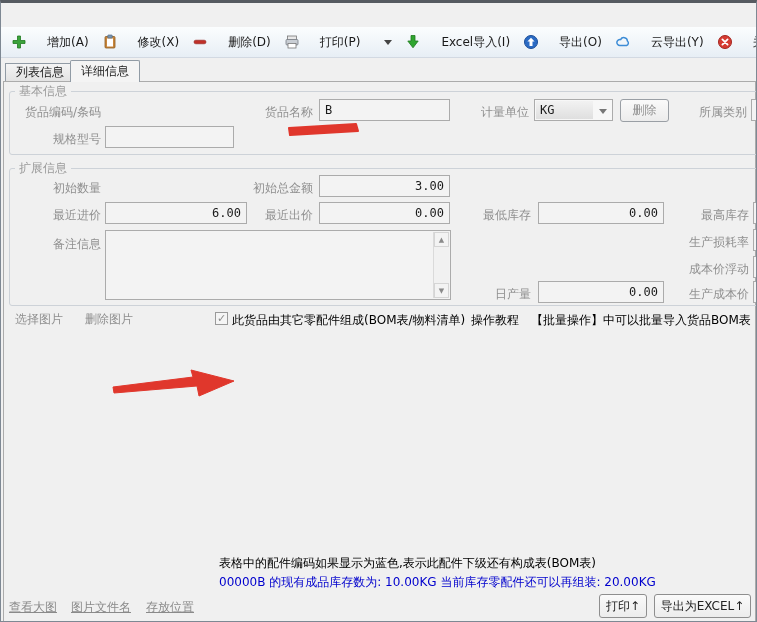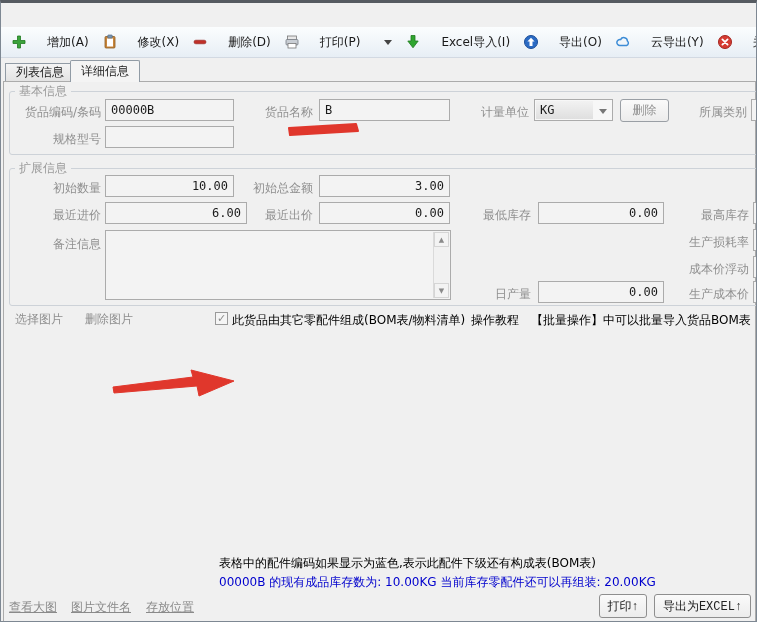--- a/index.html
+++ b/index.html
@@ -42,21 +42,21 @@
   .field.num{text-align:right;}
   .combo{position:absolute;height:22px;background:#F7F7F7;border:1px solid #ABABAB;
     font-family:"DejaVu Sans Mono","Liberation Mono",monospace;font-size:12px;padding:3px 5px;}
   .combo-inner{position:absolute;left:1px;top:1px;right:19px;bottom:1px;
     background:linear-gradient(#F2F2F2,#DFDFDF);padding:2px 4px;}
   .combo-btn{position:absolute;right:2px;top:4px;width:14px;height:14px;
     display:flex;align-items:center;justify-content:center;}
   .combo-arrow{width:0;height:0;border-left:4px solid transparent;border-right:4px solid transparent;
     border-top:5px solid #777;}
   .btn{position:absolute;border:1px solid #9A9FA5;border-radius:3px;color:#8F8F8F;
-    background:linear-gradient(#FAFAFA,#ECECEC);display:flex;align-items:center;justify-content:center;font-family:Liberation Mono, monospace;}
+    background:linear-gradient(#FAFAFA,#ECECEC);display:flex;align-items:center;justify-content:center;}
   .btn-dark{color:#222;border-color:#8E8E8E;}
   .memo{position:absolute;background:#F3F3F3;border:1px solid #ABABAB;}
   .memo-sb{position:absolute;right:1px;top:1px;bottom:1px;width:16px;background:#F1F1F1;border-left:1px solid #DADADA;}
   .sb-arrow{position:absolute;left:0;width:15px;height:15px;background:#F3F3F3;border:1px solid #D5D5D5;
     color:#8A8A8A;font-size:7px;display:flex;align-items:center;justify-content:center;}
   .checkbox{position:absolute;width:13px;height:13px;background:#F5F5F5;border:1px solid #9A9A9A;
     color:#8C8C8C;font-size:11px;line-height:11px;text-align:center;}
   .gray-txt{position:absolute;color:#000000;white-space:nowrap;}
   .glink{position:absolute;color:#8A8A8A;text-decoration:underline;white-space:nowrap;cursor:pointer;}
   
@@ -183,21 +183,20 @@
   <div class="tab tab-active">
     <span>详细信息</span>
   </div>
 
   <div class="panel"></div>
 
   <div class="groupbox" style="left:8px;top:88px;width:760px;height:64px;z-index:3"></div>
   <div class="group-title" style="left:14px;top:82px;z-index:4">基本信息</div>
 
   <div class="lbl" style="left:8px;top:101px;width:92px;z-index:4">货品编码/条码</div>
-  <div class="field" style="left:104px;top:96px;width:129px;z-index:4">00000B</div>
 
   <div class="lbl" style="left:248px;top:101px;width:64px;z-index:4">货品名称</div>
   <div class="field" style="left:318px;top:96px;width:131px;z-index:4">B</div>
 
   <div class="lbl" style="left:468px;top:101px;width:60px;z-index:4">计量单位</div>
   <div class="combo" style="left:533px;top:96px;width:79px;z-index:4">
     <div class="combo-inner">KG</div>
     <div class="combo-btn">
         <div class="combo-arrow"></div>
       </div>
@@ -207,21 +206,20 @@
   <div class="lbl" style="left:686px;top:101px;width:60px;z-index:4">所属类别</div>
   <div class="field" style="left:750px;top:96px;width:40px;z-index:4">1</div>
 
   <div class="lbl" style="left:40px;top:128px;width:60px;z-index:4">规格型号</div>
   <div class="field" style="left:104px;top:123px;width:129px;z-index:4"></div>
 
   <div class="groupbox" style="left:8px;top:165px;width:760px;height:138px;z-index:3"></div>
   <div class="group-title" style="left:14px;top:159px;z-index:4">扩展信息</div>
 
   <div class="lbl" style="left:8px;top:177px;width:92px;z-index:4">初始数量</div>
-  <div class="field num" style="left:104px;top:172px;width:129px;z-index:4">10.00</div>
   <div class="lbl" style="left:240px;top:177px;width:72px;z-index:4">初始总金额</div>
   <div class="field num" style="left:318px;top:172px;width:131px;z-index:4">3.00</div>
 
   <div class="lbl" style="left:8px;top:204px;width:92px;z-index:4">最近进价</div>
   <div class="field num" style="left:104px;top:199px;width:142px;z-index:4">6.00</div>
   <div class="lbl" style="left:240px;top:204px;width:72px;z-index:4">最近出价</div>
   <div class="field num" style="left:318px;top:199px;width:131px;z-index:4">0.00</div>
   <div class="lbl" style="left:466px;top:204px;width:64px;z-index:4">最低库存</div>
   <div class="field num" style="left:537px;top:199px;width:126px;z-index:4">0.00</div>
   <div class="lbl" style="left:684px;top:204px;width:64px;z-index:4">最高库存</div>

